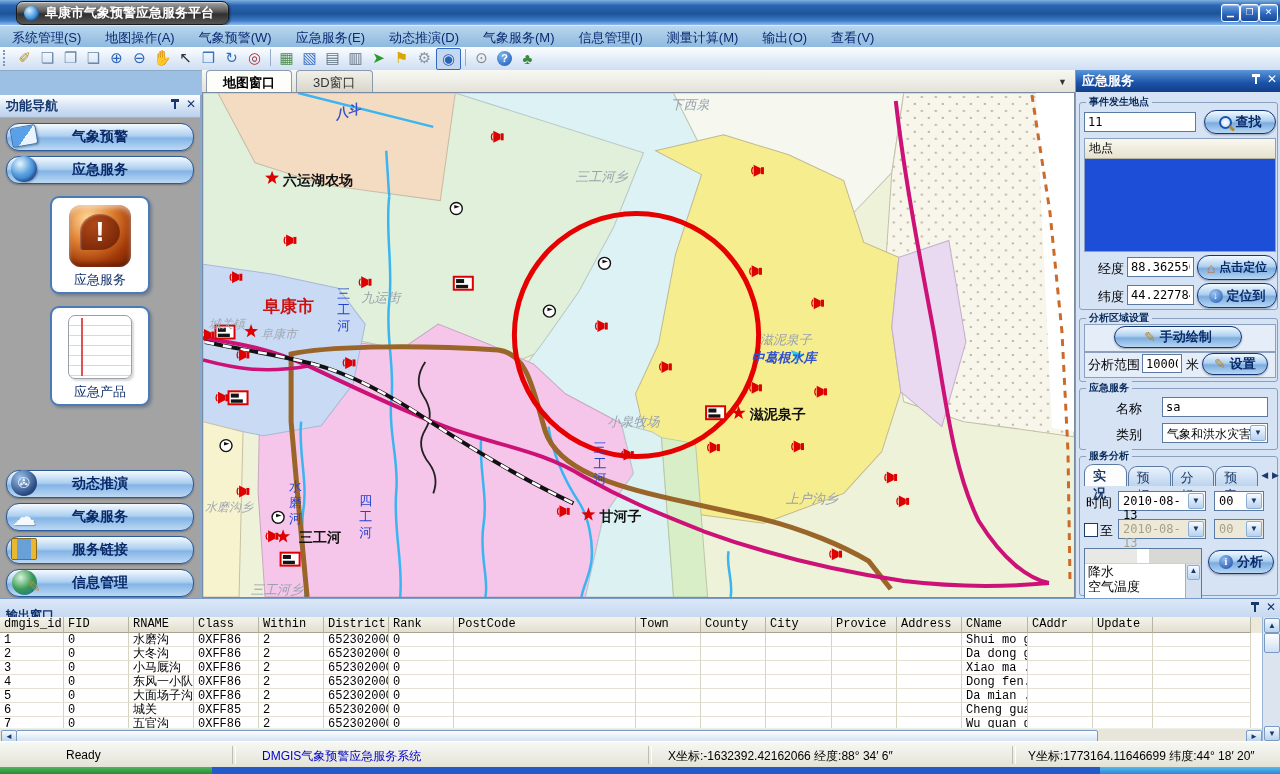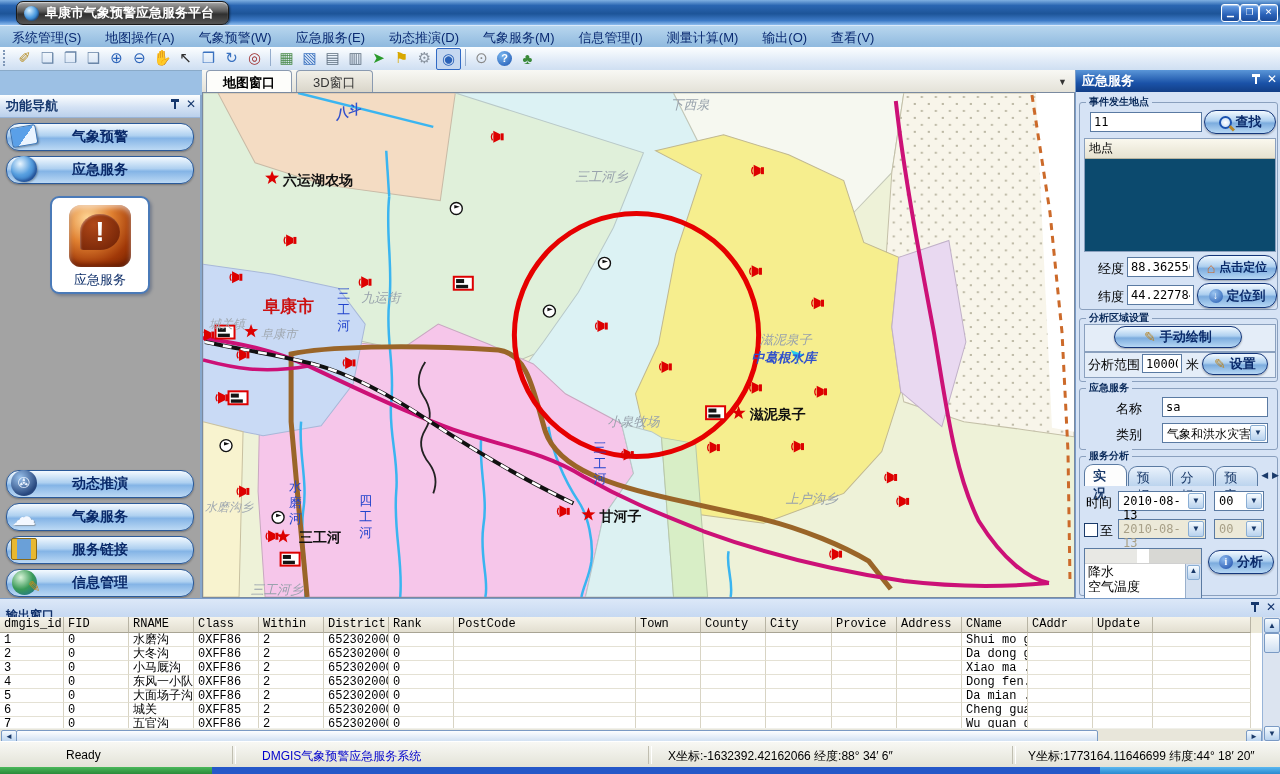--- a/index.html
+++ b/index.html
@@ -72,21 +72,21 @@
   .grp-label{position:absolute;top:-8px;left:6px;background:#d6e3f5;padding:0 3px;color:#0a2a5a;font-weight:bold;font-size:10px;}
   .xpinput{position:absolute;border:1px solid #5a7aa2;background:#fff;font-size:12px;padding:1px 3px;font-family:"DejaVu Sans Mono",monospace;box-sizing:border-box;}
   .xbtn{position:absolute;border:1px solid #14367a;border-radius:12px;background:linear-gradient(#f2f9ff,#aed0f0 45%,#7cacde 55%,#b6d7f4);font-weight:bold;color:#0a2a6a;font-size:13px;display:flex;align-items:center;justify-content:center;gap:4px;box-shadow:0 1px 2px rgba(0,0,0,.3);box-sizing:border-box;}
   .rlabel{position:absolute;color:#000;font-size:13px;}
   .lens{display:inline-block;width:9px;height:9px;border:2px solid #1a52b0;border-radius:50%;background:radial-gradient(#fff,#bcd8f4);position:relative;}
   .lens::after{content:"";position:absolute;width:6px;height:2.5px;background:#b8872a;transform:rotate(45deg);right:-5px;bottom:-3px;}
   .house{color:#d06018;font-size:14px;font-weight:bold;}
   .cdown{display:inline-block;width:14px;height:14px;border-radius:50%;background:radial-gradient(circle at 35% 30%,#9ac4f0,#2058b0);color:#fff;font-size:10px;line-height:14px;text-align:center;}
   .pencil{color:#b8872a;font-size:14px;}
   .iinfo{display:inline-block;width:14px;height:14px;border-radius:50%;background:radial-gradient(circle at 35% 30%,#8ab8ee,#1a4aa8);color:#fff;font-size:10px;font-weight:bold;line-height:14px;text-align:center;font-family:"Liberation Serif",serif;}
-  .loclist{position:absolute;background:#0c4a6e;border:1px solid #8aa0be;}
+  .loclist{position:absolute;background:#1d4ed8;border:1px solid #8aa0be;}
   .loclist .lheader{height:17px;background:linear-gradient(#faf8ee,#e6e2d0);border-bottom:1px solid #b8b4a0;font-size:12px;padding:1px 4px;color:#000;}
   .sunken{position:absolute;border:1px solid #8aa0be;background:#e4edf8;}
   .stabs{position:absolute;display:flex;align-items:flex-end;}
   .stab{padding:2px 8px 1px 8px;font-size:13px;border:1px solid #5a7aa2;border-bottom:none;border-radius:9px 9px 0 0;background:linear-gradient(#eaf2fc,#bcd4ee);color:#1a3a6a;margin-right:1px;height:16px;}
   .stab.active{background:#fdfdfd;font-weight:bold;height:18px;}
   .tabarrow{font-size:9px;color:#1a3a6a;padding:0 2px;align-self:center;}
   .combo{position:absolute;border:1px solid #5a7aa2;background:#fff;font-size:12px;padding:2px 16px 0 4px;box-sizing:border-box;font-family:"DejaVu Sans Mono",monospace;}
   .combo .dd{position:absolute;right:1px;top:1px;bottom:1px;width:14px;background:linear-gradient(#f6fbff,#b8d2ee);border:1px solid #8aaed4;border-radius:2px;font-size:8px;color:#1a3a6a;text-align:center;line-height:14px;}
   .combo.disabled{background:#ece9d8;color:#a8a088;}
   .checkbox{position:absolute;width:12px;height:12px;border:1px solid #1a3a6a;background:#fff;}
@@ -153,20 +153,24 @@
         <div class="acc"><span class="aicon">
             <span class="ic-globe"></span>
           </span><span>应急服务</span></div>
       </div>
     <div id="shortcut-area">
         <div class="shortcut">
           <div class="bigicon alert">
             <div class="bubble">!</div>
           </div>
           <div class="slabel">应急服务</div>
+        </div>
+        <div class="shortcut">
+          <div class="bigicon notepad"></div>
+          <div class="slabel">应急产品</div>
         </div>
       </div>
     <div id="acc-bottom" class="abs" style="left:0;right:0;bottom:22px">
         <div class="acc"><span class="aicon">
             <span class="ic-film">✇</span>
           </span><span>动态推演</span></div>
         <div class="acc"><span class="aicon">
             <span class="ic-clouds">☁</span>
           </span><span>气象服务</span></div>
         <div class="acc"><span class="aicon">
@@ -333,21 +337,21 @@
       <span>应急服务</span>
       <span class="pt-btns">
         <span class="pin-icon"></span>
         <span class="x-icon">✕</span>
       </span>
     </div>
 
     <div class="grp" style="top:32px;height:206px">
       <span class="grp-label">事件发生地点</span>
     </div>
-    <input class="xpinput" style="left: 14px; top: 42px; width: 112px; height: 20px;" value="11">
+    <input class="xpinput" style="left: 8px; top: 42px; width: 112px; height: 20px;" value="11">
     <div class="xbtn" style="left:128px;top:40px;width:72px;height:24px">
       <span class="lens"></span>
       <span>查找</span>
     </div>
     <div class="loclist" style="left:8px;top:68px;width:190px;height:112px">
       <div class="lheader">地点</div>
     </div>
     <span class="rlabel" style="left:22px;top:190px">经度</span>
     <input class="xpinput" style="left: 51px; top: 187px; width: 67px; height: 20px;" value="88.36255063">
     <div class="xbtn" style="left:121px;top:185px;width:80px;height:25px;font-size:12px">

